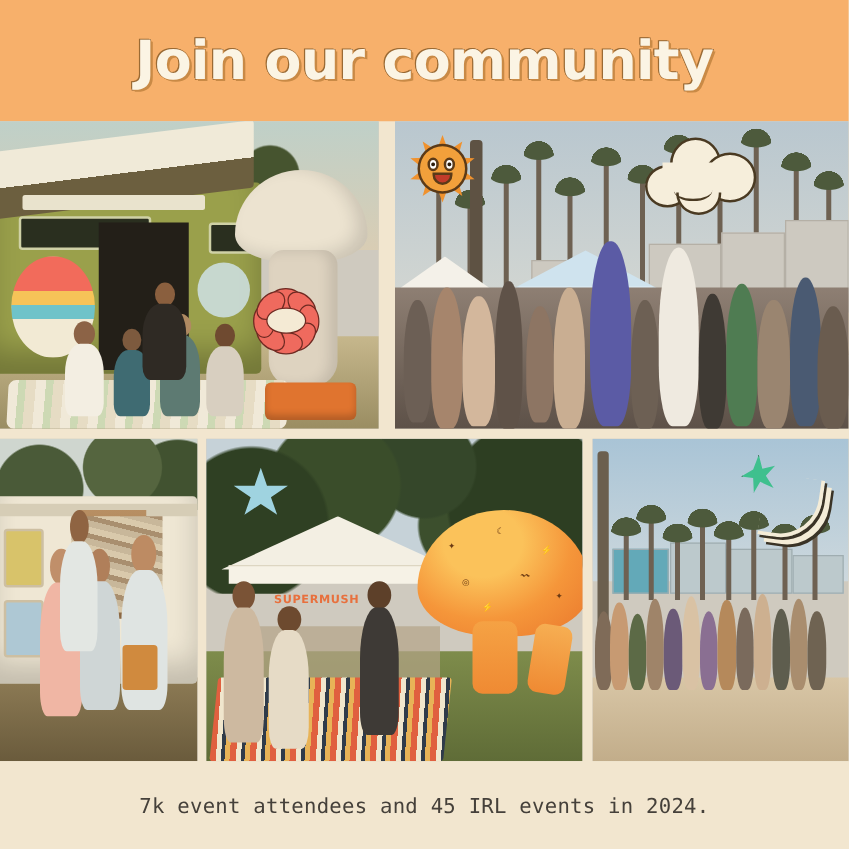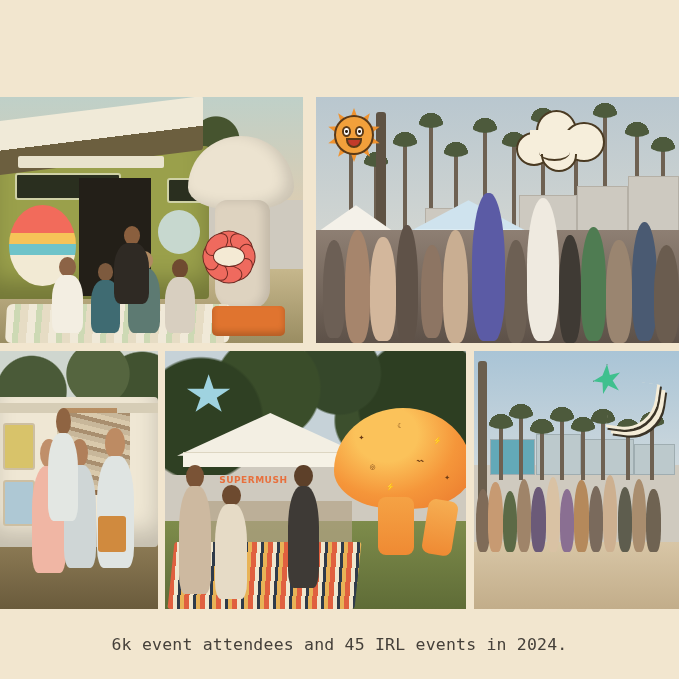--- a/index.html
+++ b/index.html
@@ -217,20 +217,23 @@
     color:#45403a;
     letter-spacing:0.2px;
     white-space:nowrap;
   }
 </style>
 </head>
 <body>
 
 <div class="page">
 
+  <div class="header">
+    <div class="header-title">Join our community</div>
+  </div>
 
   <div class="grid">
 
     <div class="photo p-tl">
       <div class="scene">
         <div class="sky tl-sky"></div>
         <div class="tl-trees"></div>
         <div class="ground tl-ground"></div>
 
         <div class="tl-van"></div>
@@ -495,16 +498,16 @@
         <div class="shoot" style="left:58%; top:5%; width:30%; height:26%;">
           <div class="star"></div>
           <div class="trail"></div>
         </div>
       </div>
     </div>
 
   </div>
 
   <div class="footer">
-    <div class="footer-text">6k event attendees and 45 IRL events in 2024.</div>
+    <div class="footer-text">7k event attendees and 45 IRL events in 2024.</div>
   </div>
 
 </div>
 
 </body></html>

